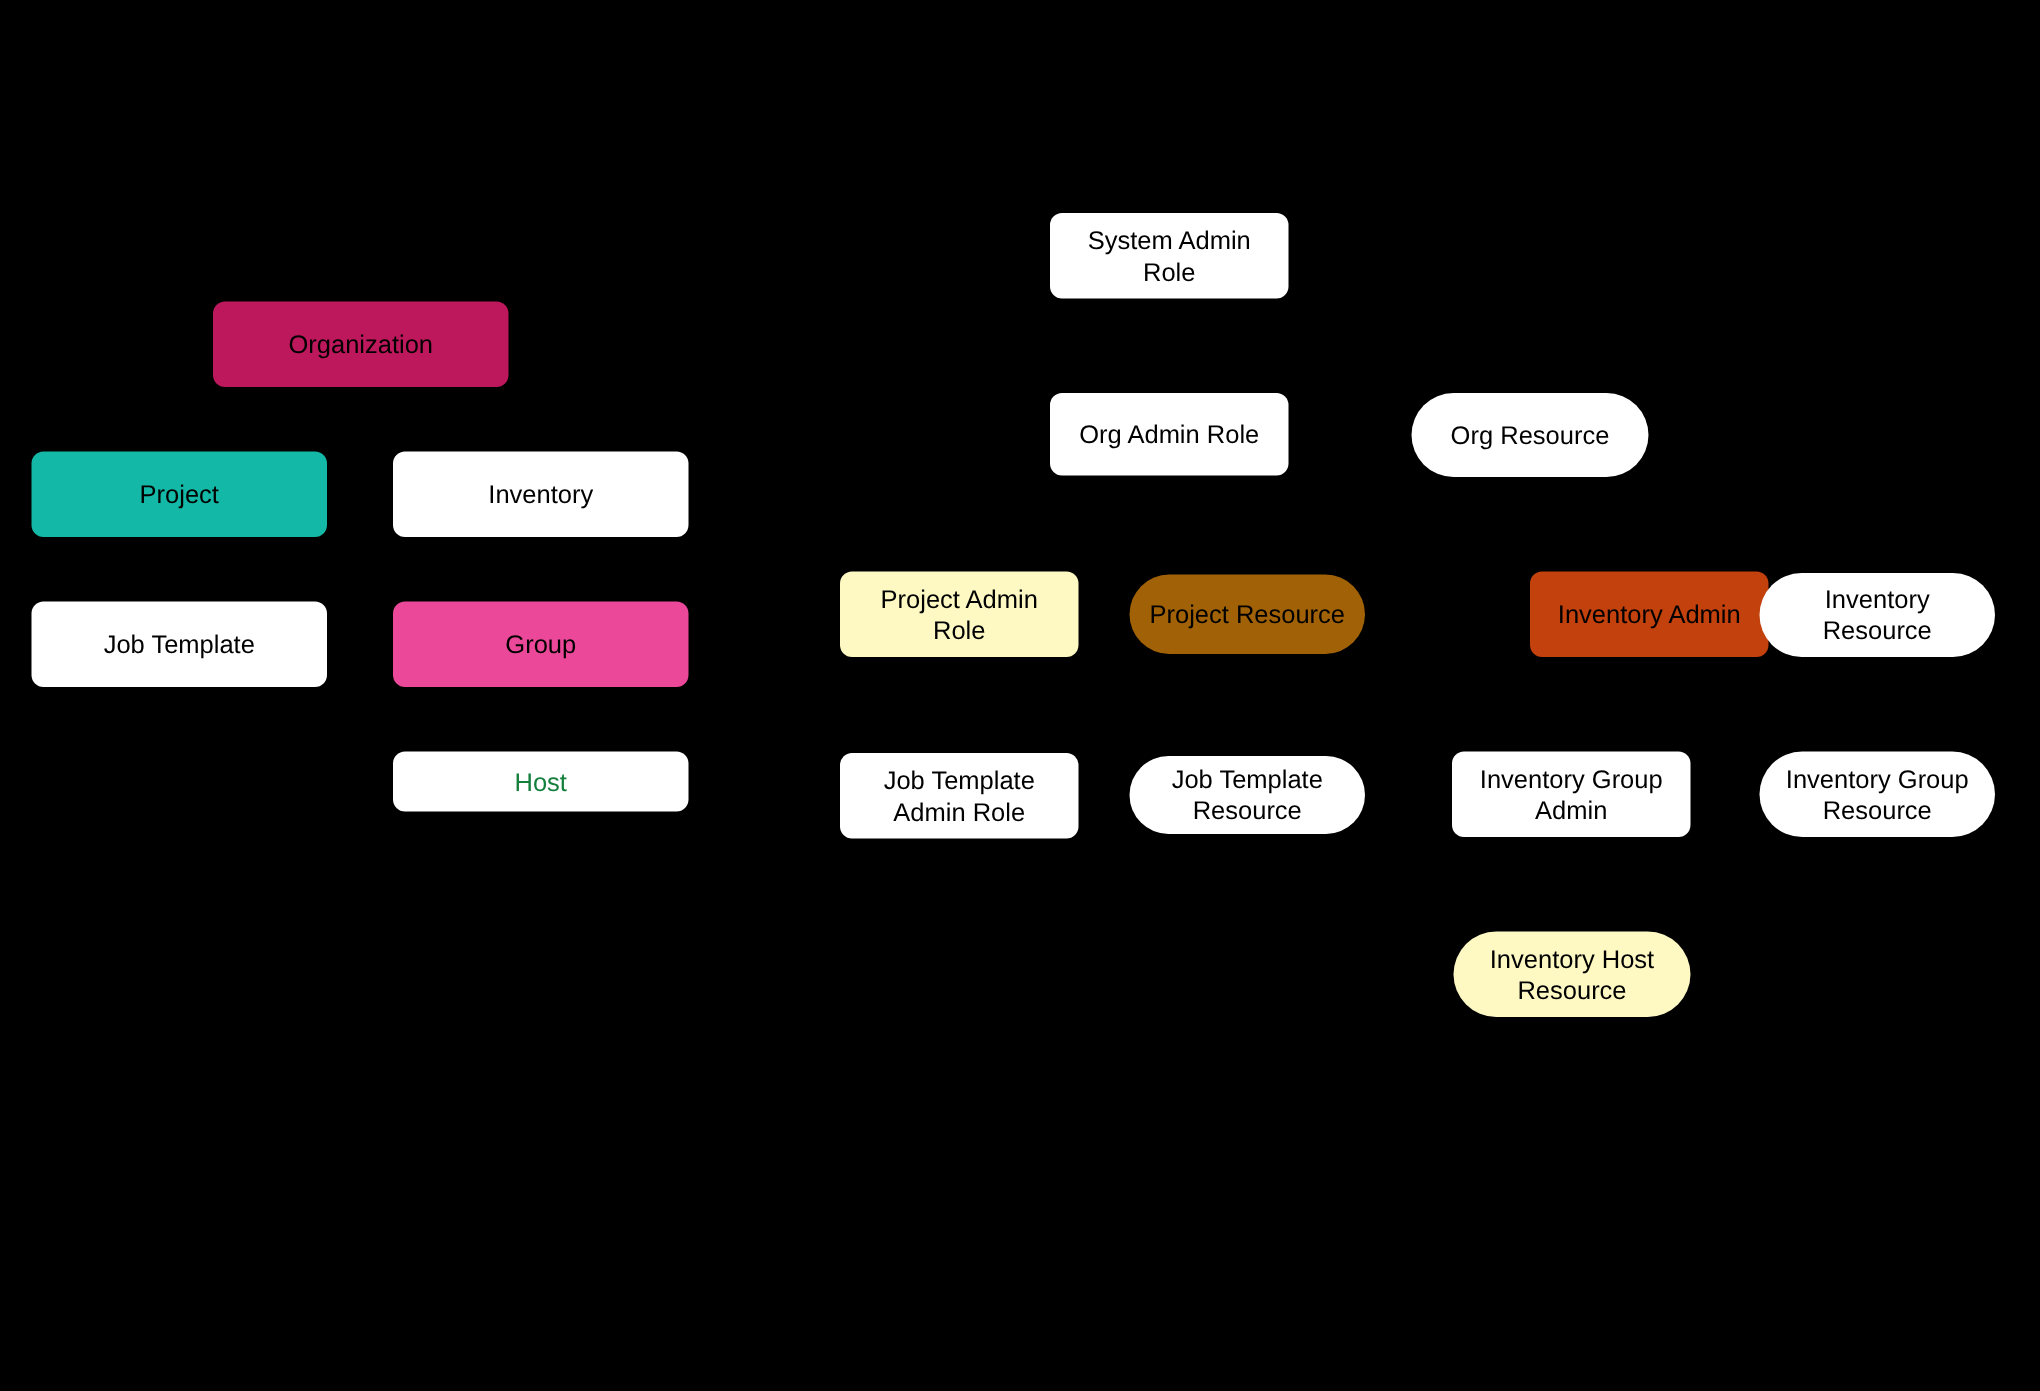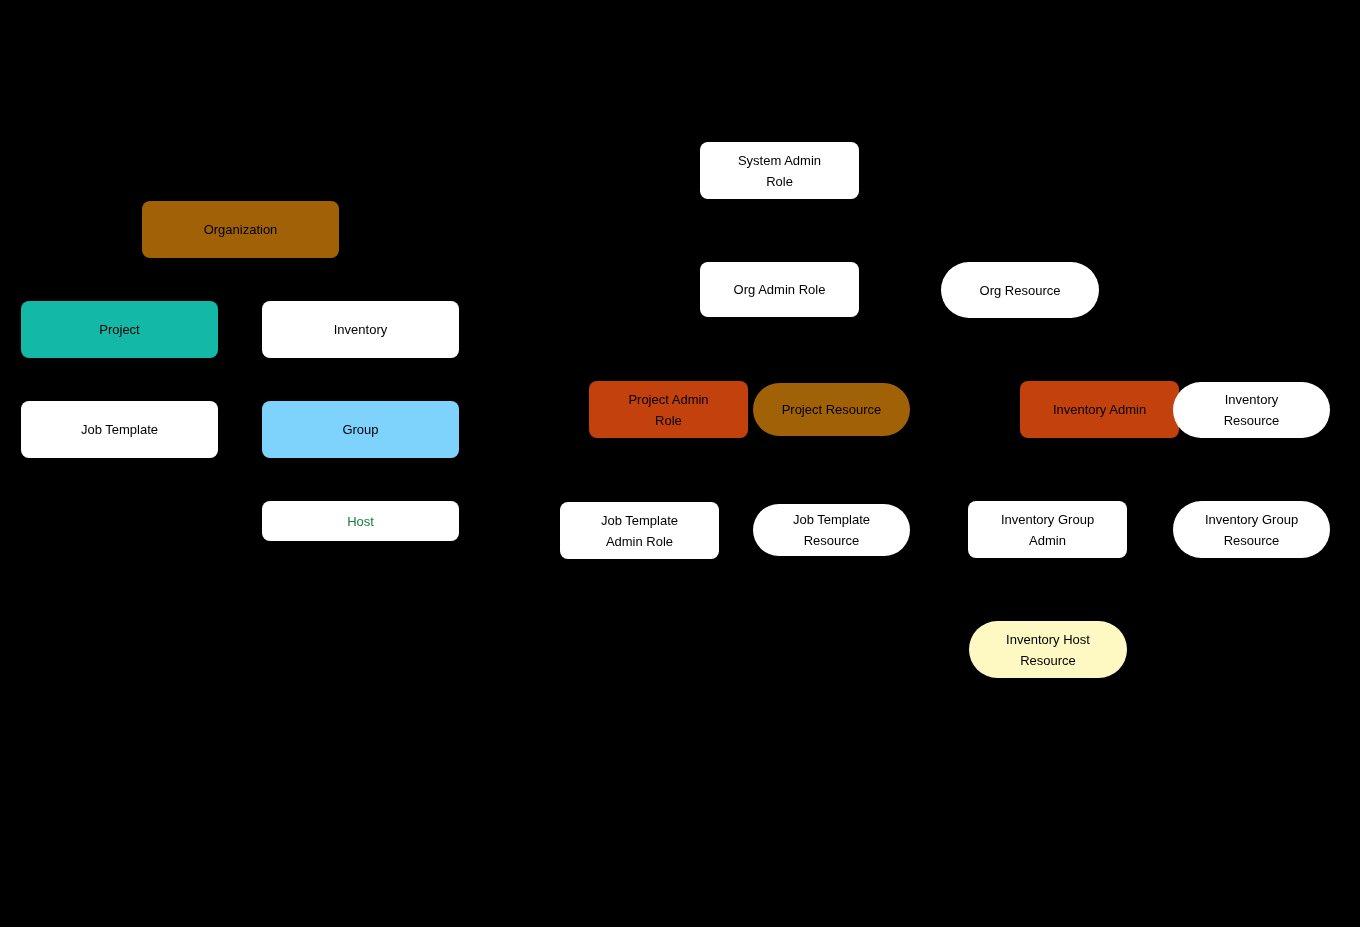--- a/index.html
+++ b/index.html
@@ -17,47 +17,47 @@
   }
   .node {
     position: absolute;
     box-sizing: border-box;
     background: #ffffff;
     color: #000000;
     display: flex;
     align-items: center;
     justify-content: center;
     text-align: center;
-    font-size: 13px;
+    font-size: 17px;
     line-height: 21px;
     white-space: pre-line;
     padding: 2px 6px;
   }
   .node.rect {
     border-radius: 8px;
   }
   .node.stadium {
     border-radius: 999px;
   }
 </style>
 </head>
 <body style="background: rgb(0, 0, 0);">
 
 <div id="diagram-canvas" style="width: 1360px; height: 927px; background: rgb(0, 0, 0);">
-    <div class="node rect" style="left: 142px; top: 201px; width: 197px; height: 57px; background: #a16207; color: rgb(0, 0, 0);">Organization</div>
+    <div class="node rect" style="left: 142px; top: 201px; width: 197px; height: 57px; background: #be185d; color: rgb(0, 0, 0);">Organization</div>
     <div class="node rect" style="left: 21px; top: 301px; width: 197px; height: 57px; background: #14b8a6; color: rgb(0, 0, 0);">Project</div>
     <div class="node rect" style="left: 262px; top: 301px; width: 197px; height: 57px; background: rgb(255, 255, 255); color: rgb(0, 0, 0);">Inventory</div>
     <div class="node rect" style="left: 21px; top: 401px; width: 197px; height: 57px; background: rgb(255, 255, 255); color: rgb(0, 0, 0);">Job Template</div>
-    <div class="node rect" style="left: 262px; top: 401px; width: 197px; height: 57px; background: #7dd3fc; color: rgb(0, 0, 0);">Group</div>
+    <div class="node rect" style="left: 262px; top: 401px; width: 197px; height: 57px; background: #ec4899; color: rgb(0, 0, 0);">Group</div>
     <div class="node rect" style="left: 262px; top: 501px; width: 197px; height: 40px; background: rgb(255, 255, 255); color: #15803d;">Host</div>
     <div class="node rect" style="left: 700px; top: 142px; width: 159px; height: 57px; background: rgb(255, 255, 255); color: rgb(0, 0, 0);">System Admin
 Role</div>
     <div class="node rect" style="left: 700px; top: 262px; width: 159px; height: 55px; background: rgb(255, 255, 255); color: rgb(0, 0, 0);">Org Admin Role</div>
     <div class="node stadium" style="left: 941px; top: 262px; width: 158px; height: 56px; background: rgb(255, 255, 255); color: rgb(0, 0, 0);">Org Resource</div>
-    <div class="node rect" style="left: 560px; top: 381px; width: 159px; height: 57px; background: #c2410c; color: rgb(0, 0, 0); margin-left: 29px;">Project Admin
+    <div class="node rect" style="left: 560px; top: 381px; width: 159px; height: 57px; background: #fef9c3; color: rgb(0, 0, 0);">Project Admin
 Role</div>
     <div class="node stadium" style="left: 753px; top: 383px; width: 157px; height: 53px; background: #a16207; color: rgb(0, 0, 0);">Project Resource</div>
     <div class="node rect" style="left: 1020px; top: 381px; width: 159px; height: 57px; background: #c2410c; color: rgb(0, 0, 0);">Inventory Admin</div>
     <div class="node stadium" style="left: 1173px; top: 382px; width: 157px; height: 56px; background: rgb(255, 255, 255); color: rgb(0, 0, 0);">Inventory
 Resource</div>
     <div class="node rect" style="left: 560px; top: 502px; width: 159px; height: 57px; background: rgb(255, 255, 255); color: rgb(0, 0, 0);">Job Template
 Admin Role</div>
     <div class="node stadium" style="left: 753px; top: 504px; width: 157px; height: 52px; background: rgb(255, 255, 255); color: rgb(0, 0, 0);">Job Template
 Resource</div>
     <div class="node rect" style="left: 968px; top: 501px; width: 159px; height: 57px; background: rgb(255, 255, 255); color: rgb(0, 0, 0);">Inventory Group

